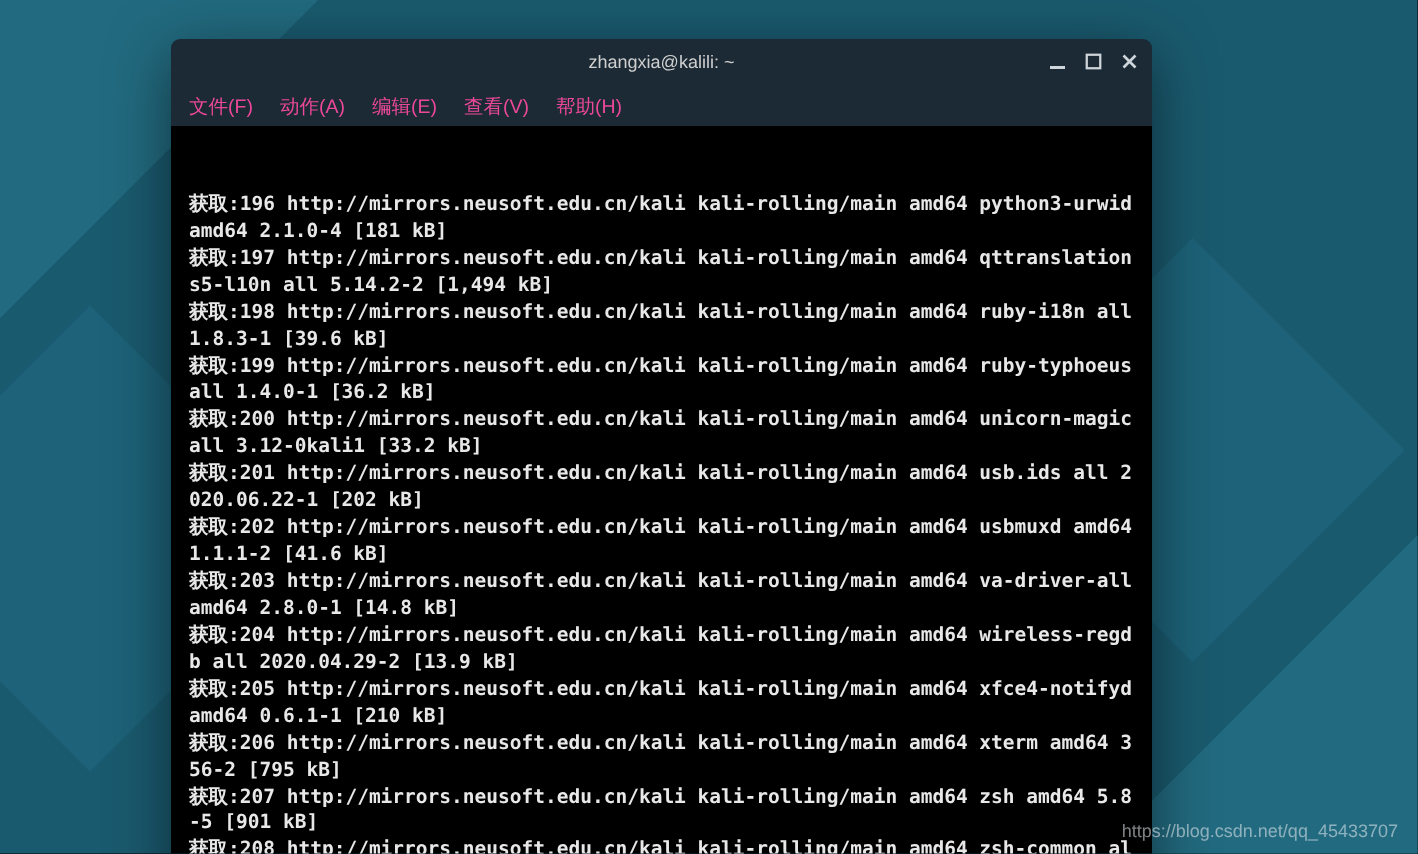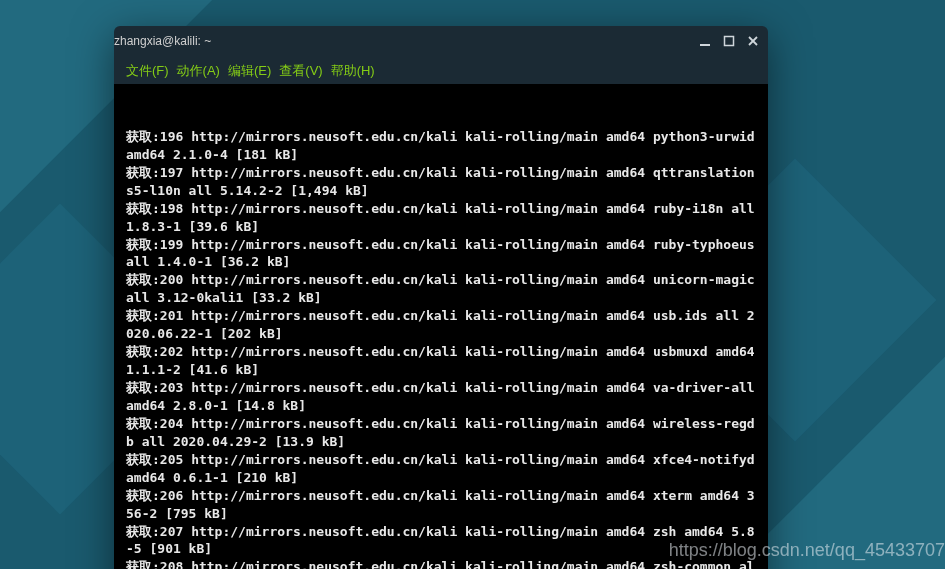--- a/index.html
+++ b/index.html
@@ -29,20 +29,21 @@
     width: 654px;
     background: #1b2a34;
     border-radius: 6px;
     box-shadow: 0 10px 40px rgba(0,0,0,0.5);
     color: #e8e8e8;
   }
   .titlebar {
     height: 30px;
     display: flex;
     align-items: center;
+    justify-content: center;
     position: relative;
     font-size: 12px;
     color: #d0d0d0;
   }
   .title-controls {
     position: absolute;
     right: 8px;
     top: 0;
     height: 30px;
     display: flex;
@@ -55,43 +56,43 @@
     display: flex;
     align-items: center;
     justify-content: center;
     color: #cfd6db;
     font-size: 13px;
     cursor: pointer;
   }
   .title-controls svg { width: 12px; height: 12px; }
   .menubar {
     display: flex;
-    gap: 8px;
+    gap: 18px;
     padding: 6px 12px 4px 12px;
     font-size: 13px;
-    color: #84cc16;
+    color: #ec4899;
   }
   .menubar .menu-item { cursor: pointer; }
   .terminal {
     padding: 8px 12px 12px 12px;
     font-family: "Consolas","Menlo","DejaVu Sans Mono",monospace;
     font-size: 13px;
     line-height: 1.38;
     color: #e8e8e8;
     white-space: pre-wrap;
     word-break: break-all;
     background: #000;
     border-radius: 0 0 6px 6px;
   }
   .fetch-line { display: block; font-weight: bold; }
   .watermark {
     position: absolute;
-    right: 0;
+    right: 13px;
     bottom: 8px;
-    font-size: 18px;
+    font-size: 12px;
     color: rgba(230,235,240,0.55);
     font-family: sans-serif;
   }
 </style>
 </head>
 <body>
 
 <div class="bg-shape s1"></div>
 <div class="bg-shape s2"></div>
 <div class="bg-shape s3"></div>

